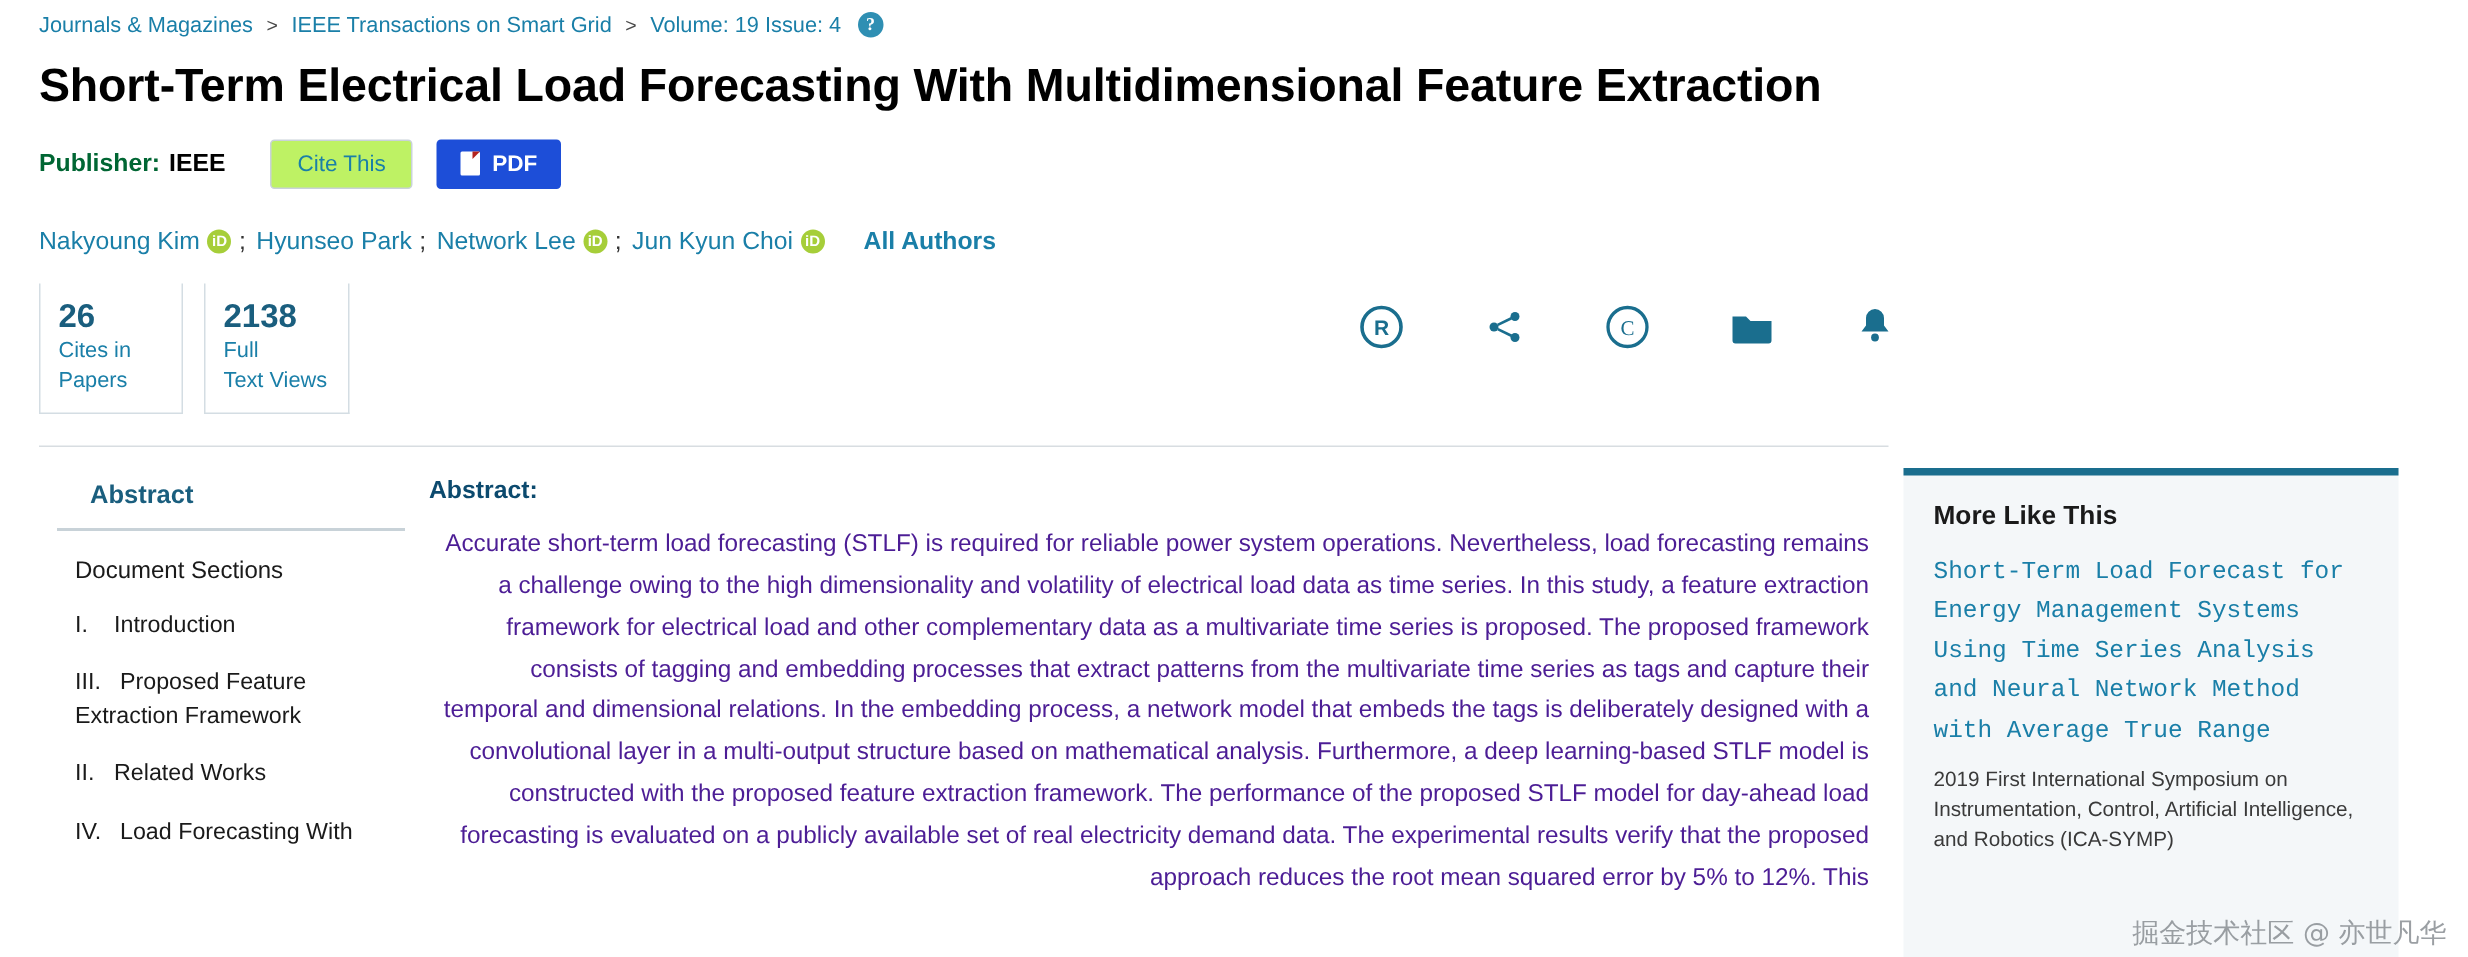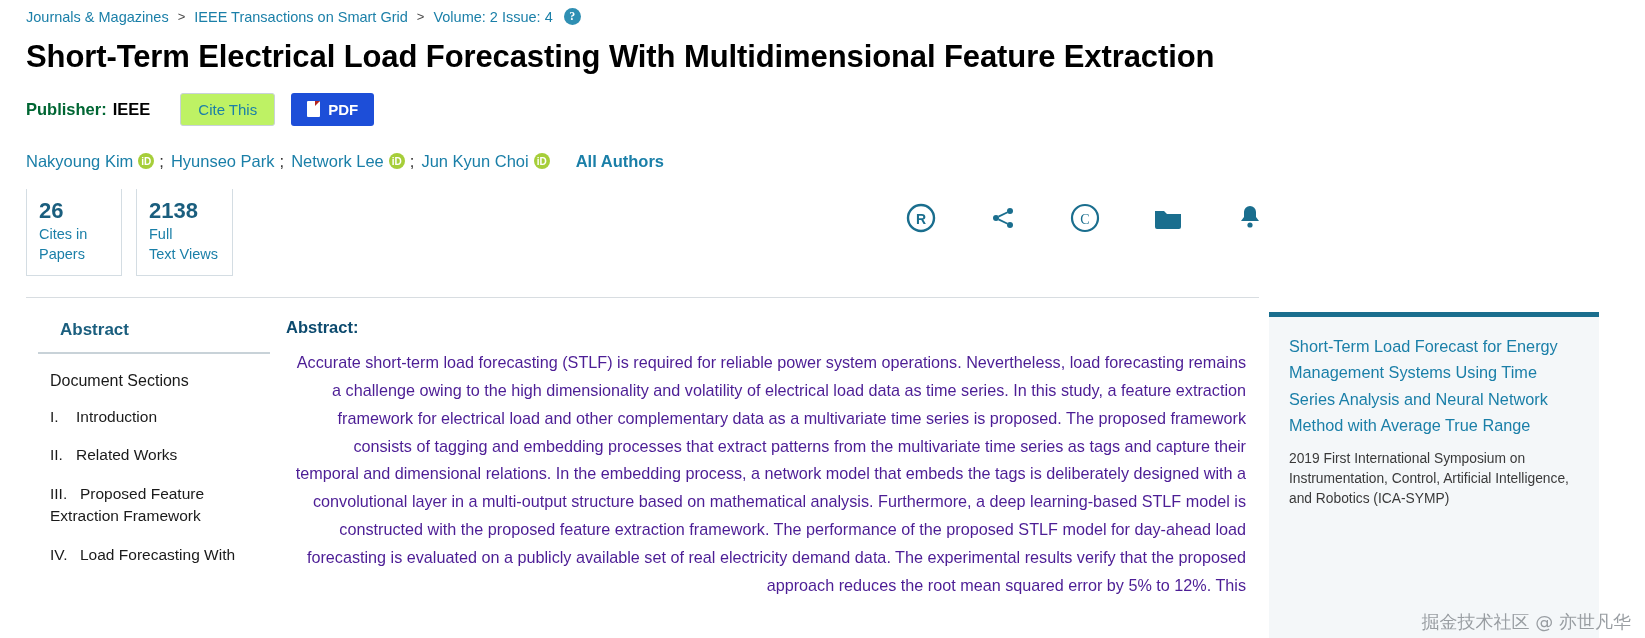--- a/index.html
+++ b/index.html
@@ -138,41 +138,41 @@
     width:960px;
     text-align:right;
   }
 
   .right-col {
     width:330px; margin-left:22px; background:#f4f7f9;
     border-top:5px solid #1a6e8e; min-height:326px; padding:16px 22px 10px 20px;
     position:relative;
   }
   .mlt-title { font-size:17.5px; font-weight:bold; color:#1a1a1a; margin-bottom:14px; }
-  .mlt-link { font-size:16.3px; color:#1a7fa8; line-height:1.62; cursor:pointer; }
+  .mlt-link { font-size:16.3px; color:#1a7fa8; line-height:1.62; cursor:pointer;font-family:Liberation Mono, monospace; }
   .mlt-src { font-size:13.8px; color:#3a3a3a; line-height:1.45; margin-top:10px; }
 
   .watermark {
     position:absolute; right:14px; bottom:4px;
     font-size:18px; color:#8a8f94; opacity:.85;
     font-family:"DejaVu Sans", sans-serif;
     white-space:nowrap;
   }
 </style>
 </head>
 <body>
 
 <div class="page">
 
   <div class="breadcrumb">
     <a href="#">Journals &amp; Magazines</a>
     <span class="sep">&gt;</span>
     <a href="#">IEEE Transactions on Smart Grid</a>
     <span class="sep">&gt;</span>
-    <a href="#" class="vol">Volume: 2 Issue: 4</a>
+    <a href="#" class="vol">Volume: 19 Issue: 4</a>
     <span class="help-icon">?</span>
   </div>
 
   <h1 class="doc-title">Short-Term Electrical Load Forecasting With Multidimensional Feature Extraction</h1>
 
   <div class="pub-row">
     <span class="pub-label">Publisher:</span>
     <span class="pub-name">IEEE</span>
     <button class="cite-btn">Cite This</button>
     <button class="pdf-btn">
@@ -254,36 +254,37 @@
 
       <div class="left-col">
         <div class="abstract-head">Abstract</div>
         <div class="left-rule"></div>
         <div class="sec-title">Document Sections</div>
 
         <div class="sec-item">
           <span class="rn">I.</span><span class="sec-item-txt">Introduction</span>
         </div>
         <div class="sec-item">
+          <span class="rn wide">III.</span><span class="sec-item-txt">Proposed Feature Extraction Framework</span>
+        </div>
+        <div class="sec-item">
           <span class="rn">II.</span><span class="sec-item-txt">Related Works</span>
-        </div>
-        <div class="sec-item">
-          <span class="rn wide">III.</span><span class="sec-item-txt">Proposed Feature Extraction Framework</span>
         </div>
         <div class="sec-item">
           <span class="rn wide">IV.</span><span class="sec-item-txt">Load Forecasting With</span>
         </div>
       </div>
 
       <div class="mid-col">
         <div class="abs-label">Abstract:</div>
         <div class="abs-body">Accurate short-term load forecasting (STLF) is required for reliable power system operations. Nevertheless, load forecasting remains a challenge owing to the high dimensionality and volatility of electrical load data as time series. In this study, a feature extraction framework for electrical load and other complementary data as a multivariate time series is proposed. The proposed framework consists of tagging and embedding processes that extract patterns from the multivariate time series as tags and capture their temporal and dimensional relations. In the embedding process, a network model that embeds the tags is deliberately designed with a convolutional layer in a multi-output structure based on mathematical analysis. Furthermore, a deep learning-based STLF model is constructed with the proposed feature extraction framework. The performance of the proposed STLF model for day-ahead load forecasting is evaluated on a publicly available set of real electricity demand data. The experimental results verify that the proposed approach reduces the root mean squared error by 5% to 12%. This</div>
       </div>
 
       <div class="right-col">
+        <div class="mlt-title">More Like This</div>
         <div class="mlt-link">Short-Term Load Forecast for Energy Management Systems Using Time Series Analysis and Neural Network Method with Average True Range</div>
         <div class="mlt-src">2019 First International Symposium on Instrumentation, Control, Artificial Intelligence, and Robotics (ICA-SYMP)</div>
       </div>
 
     </div>
   </div>
 
   <div class="watermark">掘金技术社区 @ 亦世凡华</div>
 </div>
 

